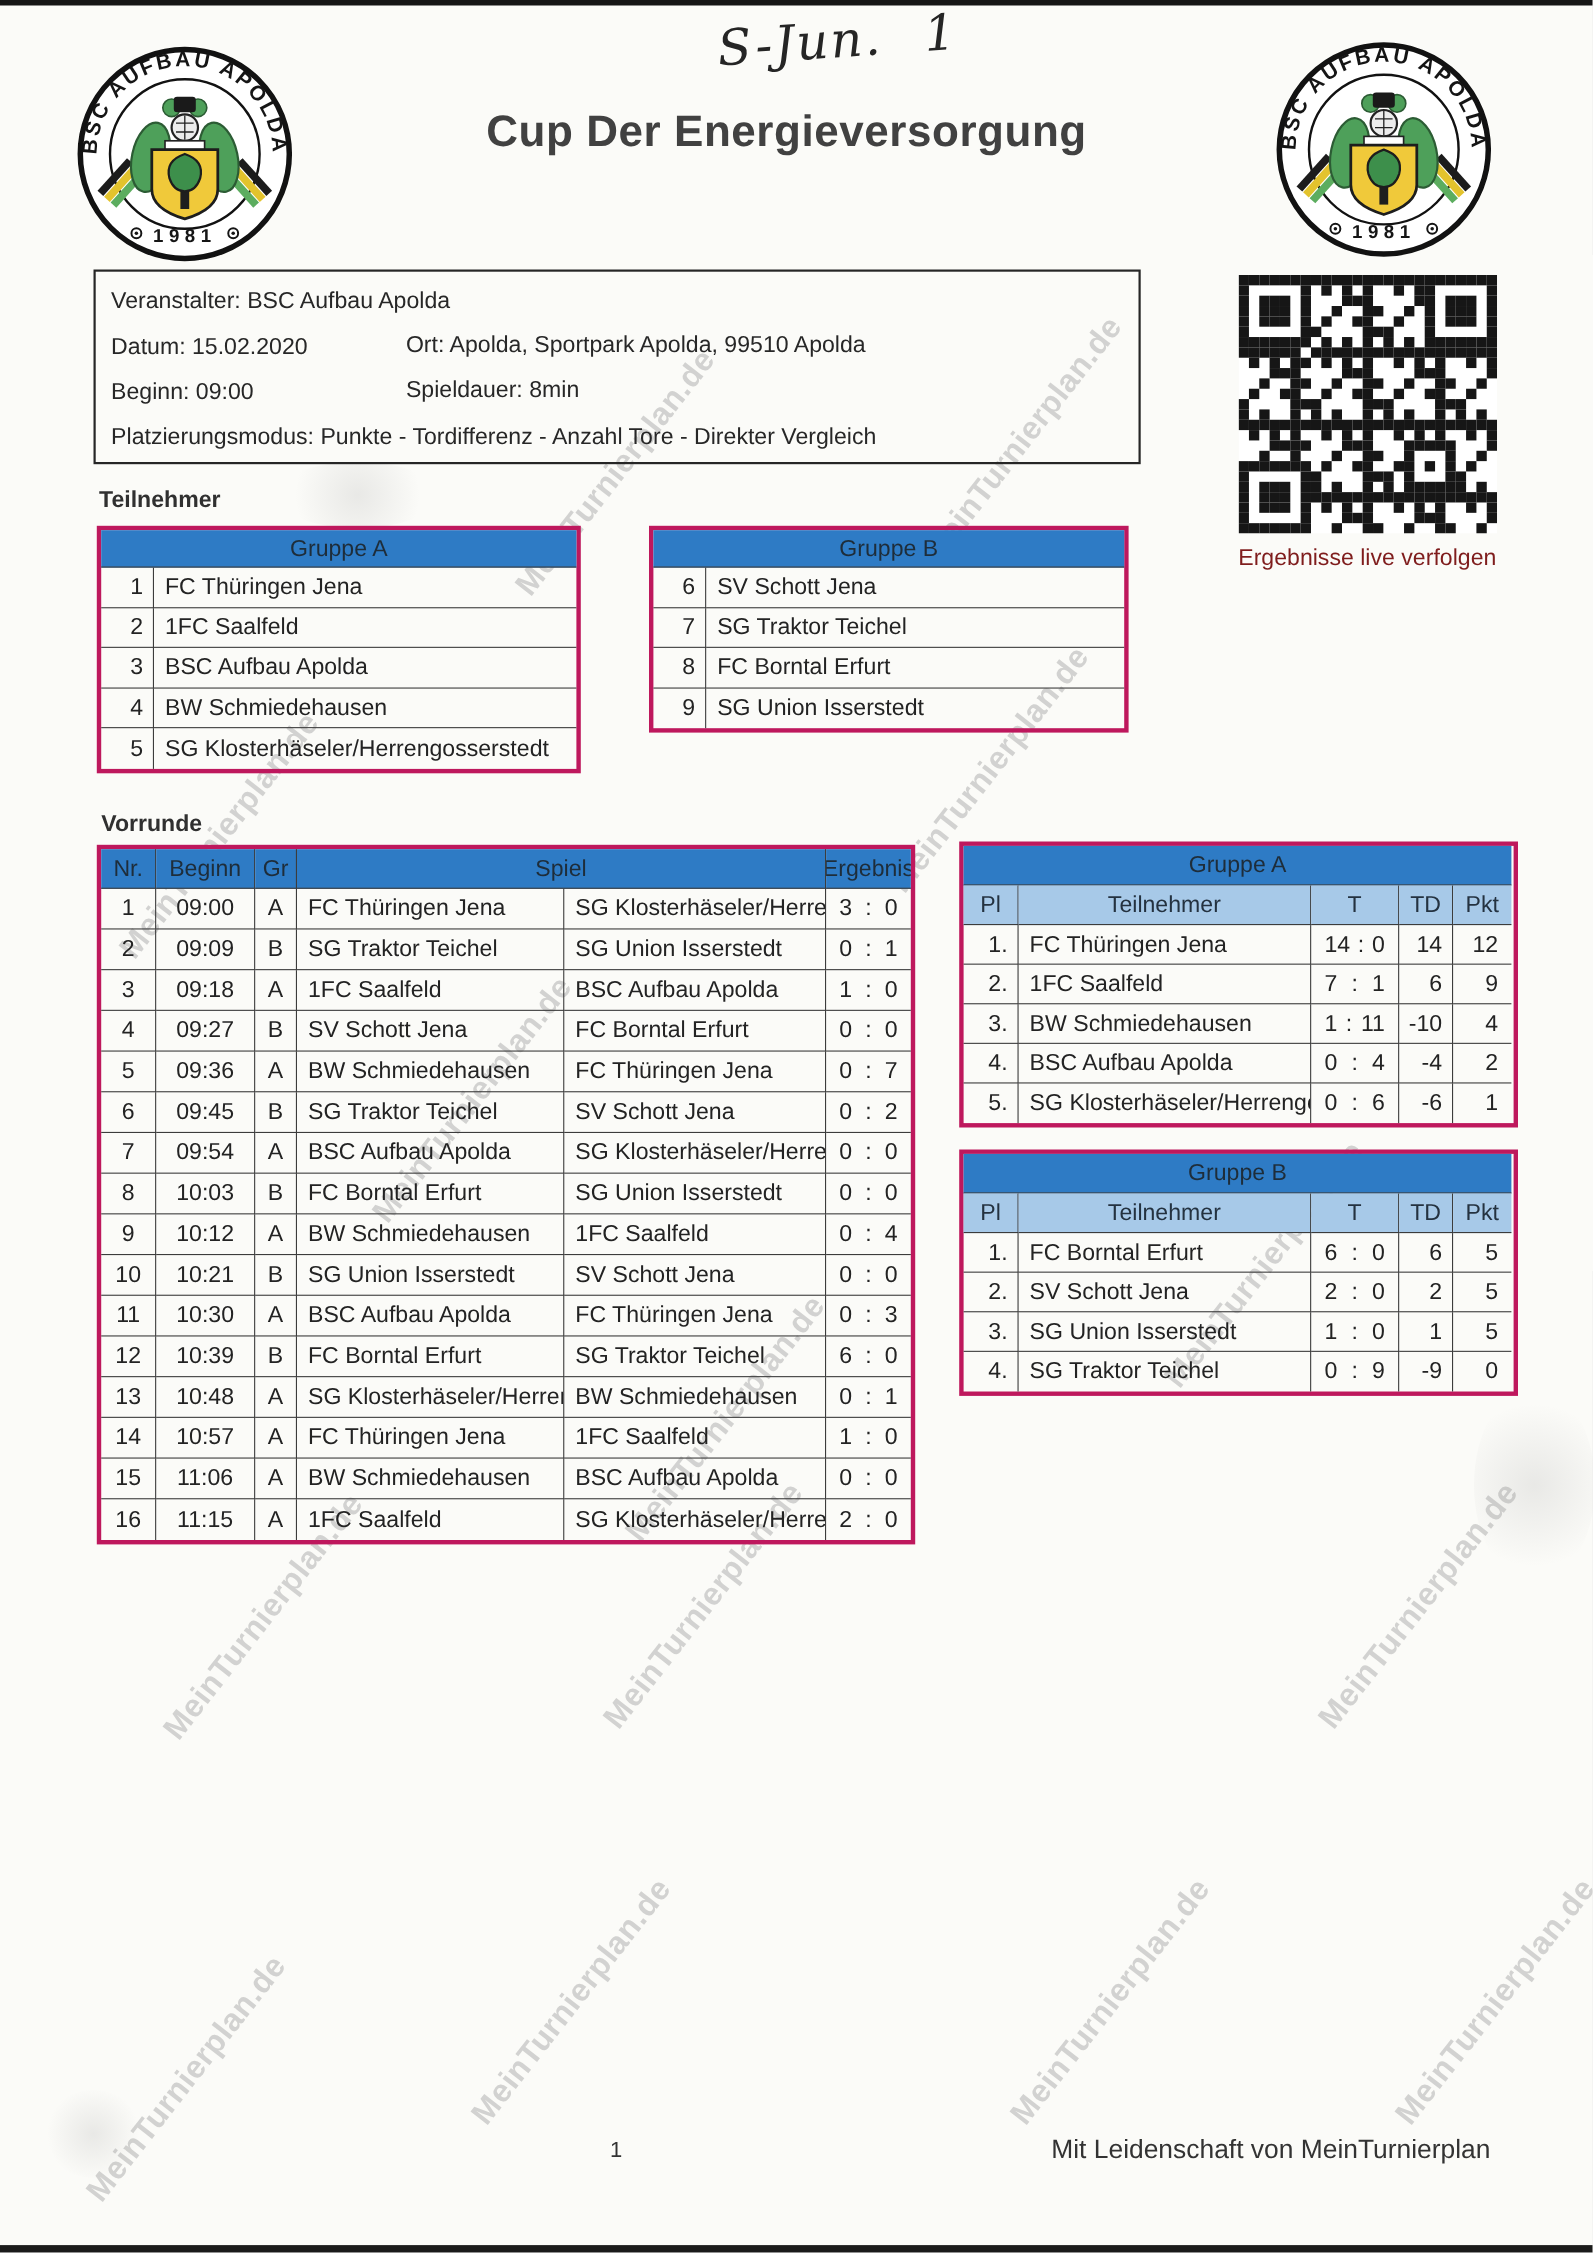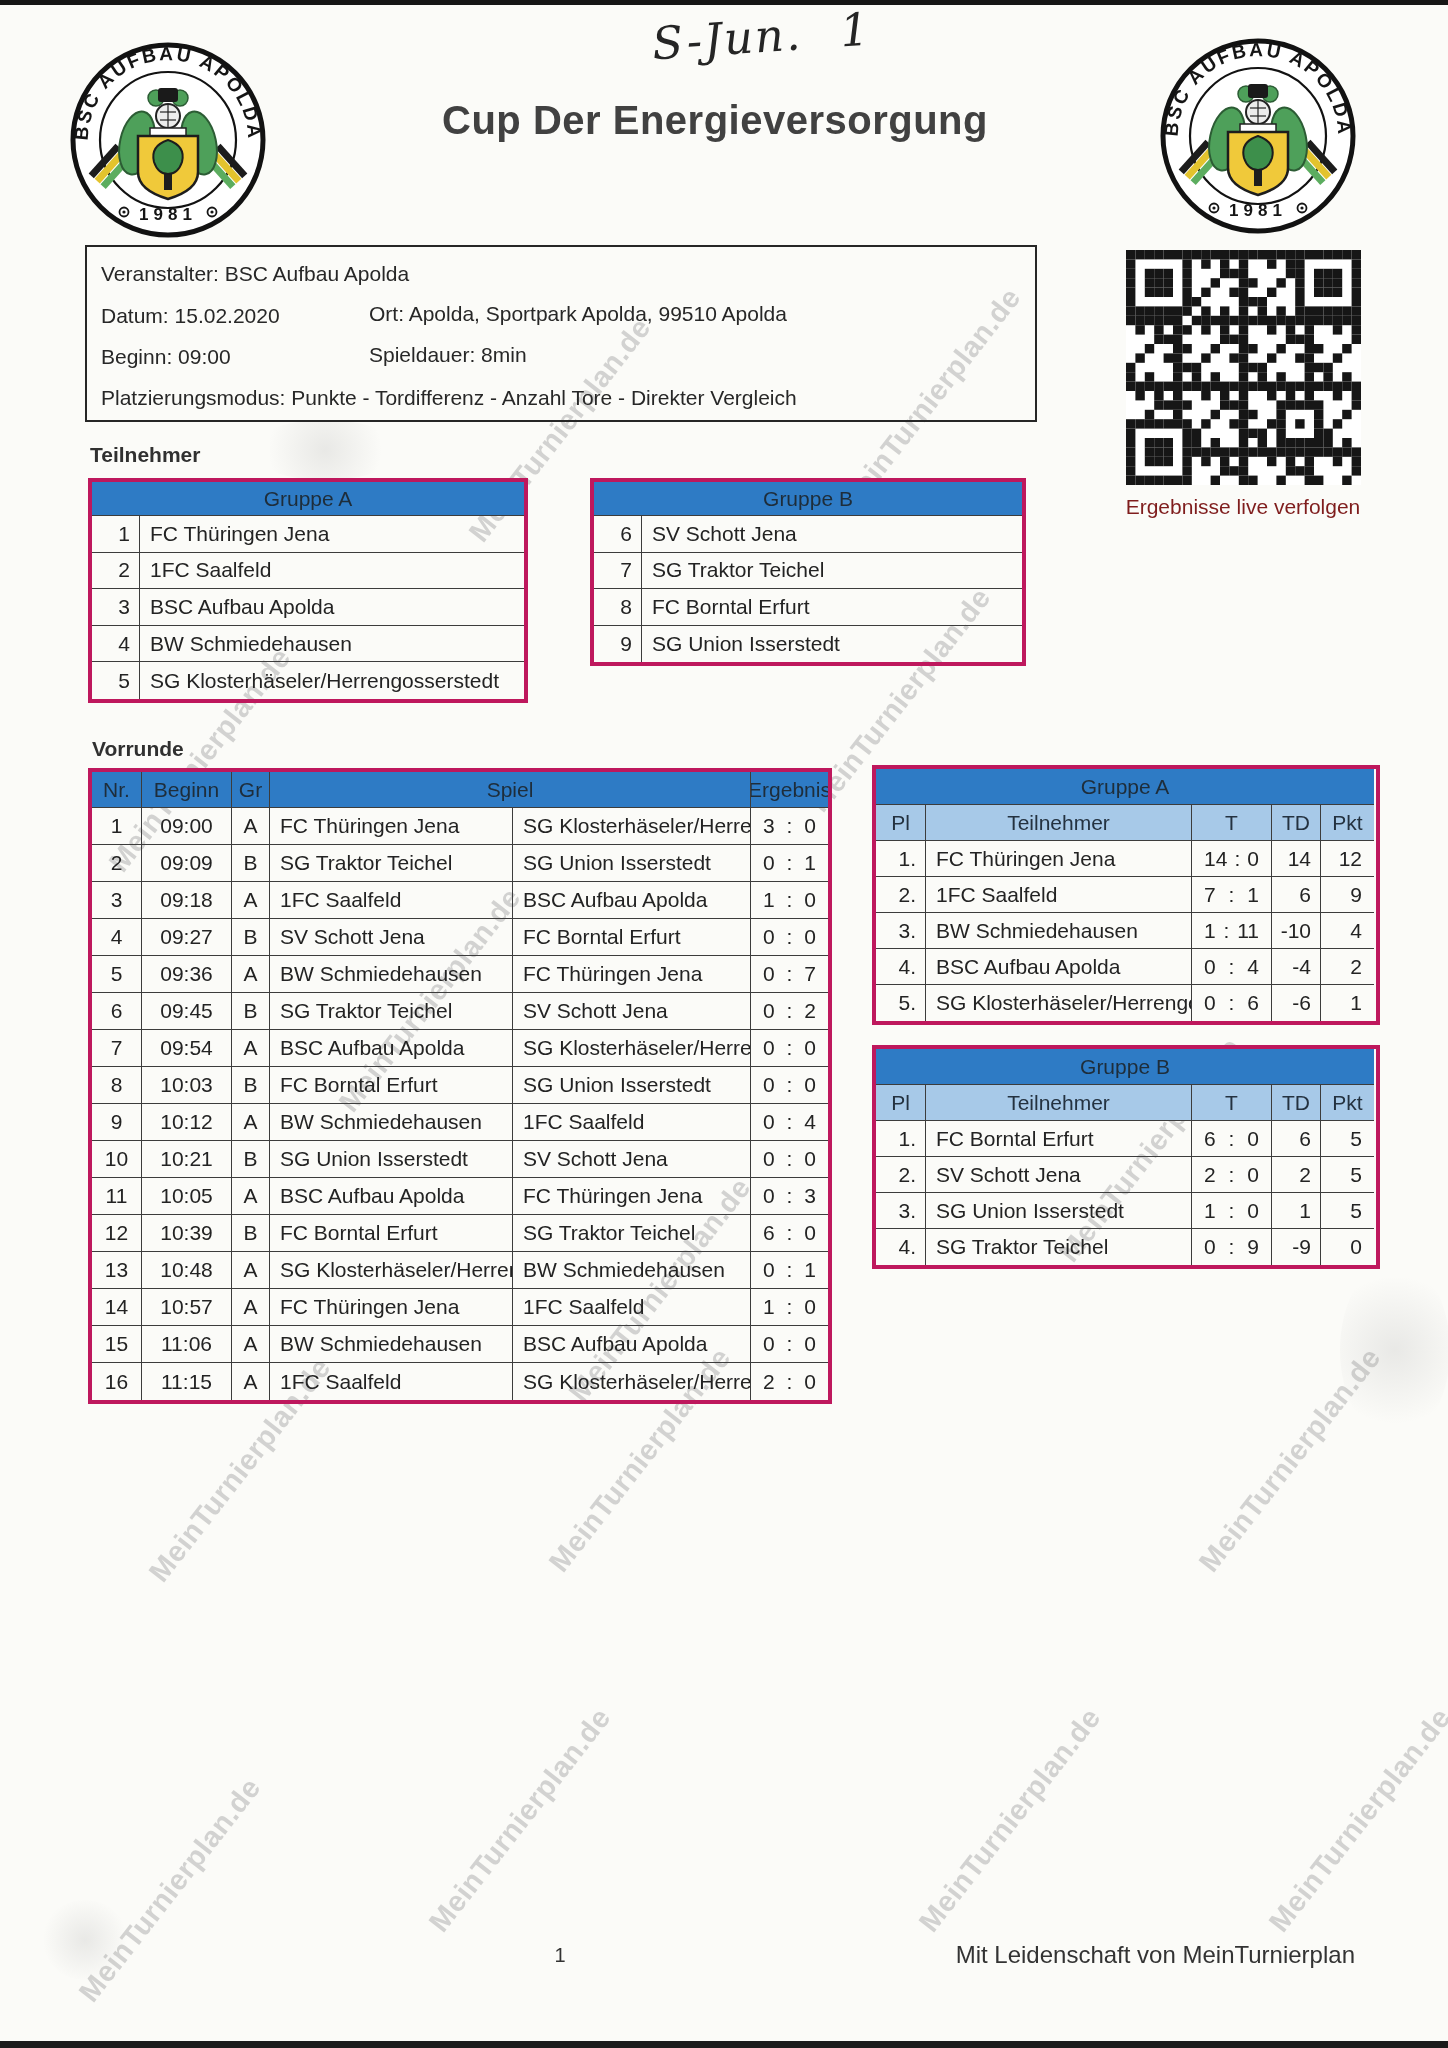--- a/index.html
+++ b/index.html
@@ -667,21 +667,21 @@
         <div class="c ctr">10:21</div>
         <div class="c ctr">B</div>
         <div class="c name">SG Union Isserstedt</div>
         <div class="c name">SV Schott Jena</div>
         <div class="c last score">
           <span>0</span>
           <span>:</span>
           <span>0</span>
         </div>
         <div class="c ctr">11</div>
-        <div class="c ctr">10:05</div>
+        <div class="c ctr">10:30</div>
         <div class="c ctr">A</div>
         <div class="c name">BSC Aufbau Apolda</div>
         <div class="c name">FC Thüringen Jena</div>
         <div class="c last score">
           <span>0</span>
           <span>:</span>
           <span>3</span>
         </div>
         <div class="c ctr">12</div>
         <div class="c ctr">10:39</div>

